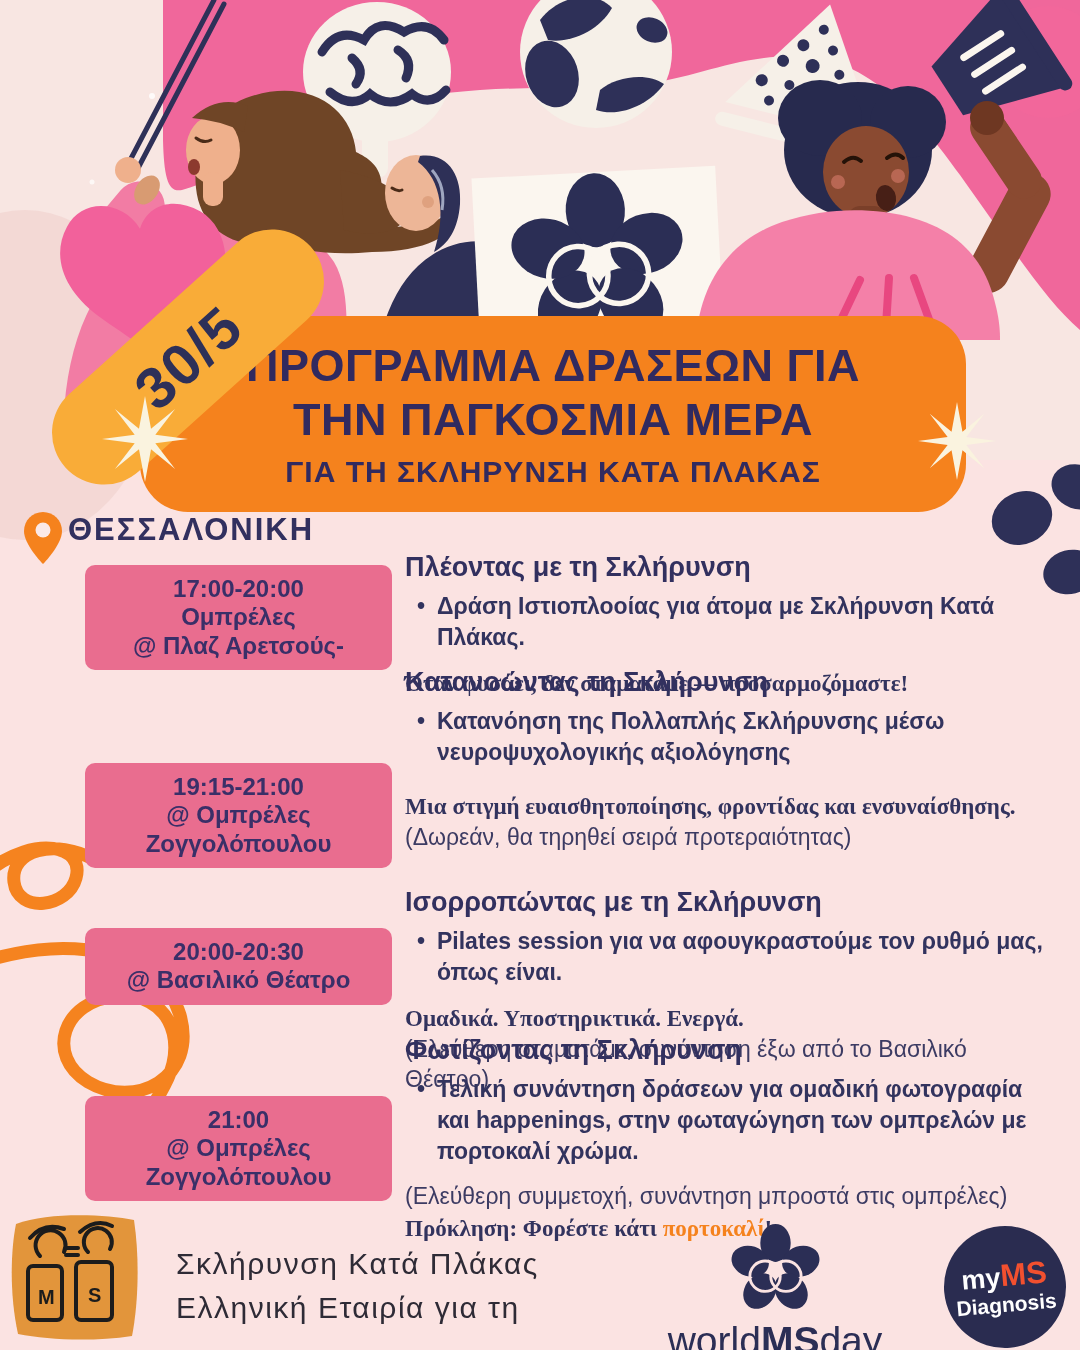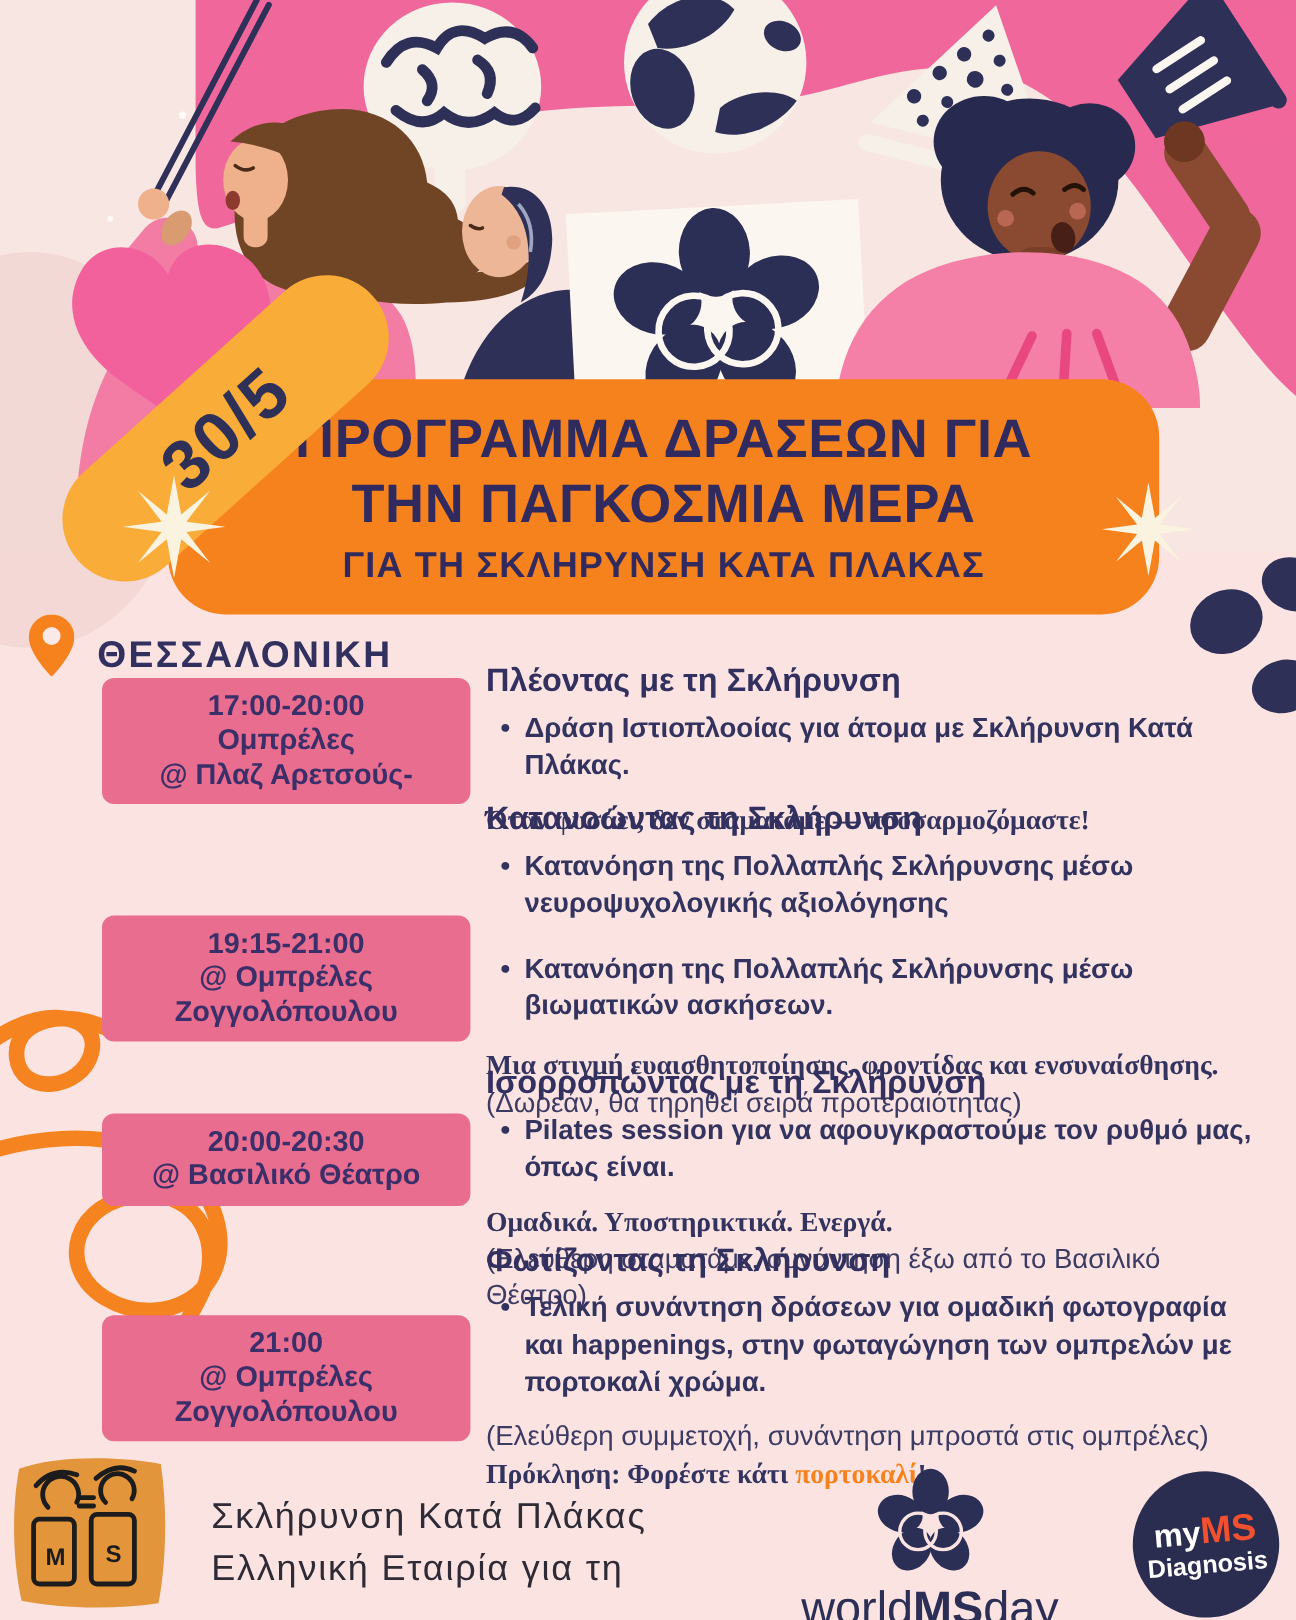--- a/index.html
+++ b/index.html
@@ -21,21 +21,21 @@
   .title-sub{font-size:30px;font-weight:700;color:#312A5F;margin-top:8px;letter-spacing:1px;}
   
   .badge{
     position:absolute;left:23px;top:305px;width:330px;height:104px;z-index:3;
     background:#F9AC38;border-radius:54px;transform:rotate(-42deg);
     display:flex;align-items:center;justify-content:center;
   }
   .badge span{font-size:58px;font-weight:700;color:#2E3058;letter-spacing:2px;}
   .sparkle{position:absolute;z-index:4;}
   
-  .location{position:absolute;left:24px;top:512px;display:flex;align-items:flex-end;gap:19px;z-index:2;}
+  .location{position:absolute;left:24px;top:512px;display:flex;align-items:flex-start;gap:6px;z-index:2;}
   .location .loc-label{font-size:31px;font-weight:700;letter-spacing:2px;color:#32305F;}
   
   .squiggle{position:absolute;left:0;top:810px;z-index:1;}
   
   .time-box{
     position:absolute;left:85px;width:307px;z-index:2;
     background:#E96D8F;border-radius:10px;padding:10px 14px;
     text-align:center;box-sizing:border-box;
   }
   .tb-line{font-size:24px;font-weight:700;color:#3A2F68;line-height:1.18;}
@@ -281,21 +281,20 @@
 
 <div class="time-box" style="top:763px">
   <div class="tb-line">19:15-21:00</div>
   <div class="tb-line">@ Ομπρέλες</div>
   <div class="tb-line">Ζογγολόπουλου</div>
 </div>
 <div class="ev" style="top:666px">
   <div class="ev-title">Κατανοώντας τη Σκλήρυνση</div>
   <ul class="ev-bullets">
     <li style="margin-bottom:24px">Κατανόηση της Πολλαπλής Σκλήρυνσης μέσω νευροψυχολογικής αξιολόγησης</li>
-    <li>Κατανόηση της Πολλαπλής Σκλήρυνσης μέσω βιωματικών ασκήσεων.</li>
   </ul>
   <div class="note-bold" style="margin-top:20px">Μια στιγμή ευαισθητοποίησης, φροντίδας και ενσυναίσθησης.</div>
   <div class="note-light">(Δωρεάν, θα τηρηθεί σειρά προτεραιότητας)</div>
 </div>
 
 <div class="time-box" style="top:928px">
   <div class="tb-line">20:00-20:30</div>
   <div class="tb-line">@ Βασιλικό Θέατρο</div>
 </div>
 <div class="ev" style="top:886px">

